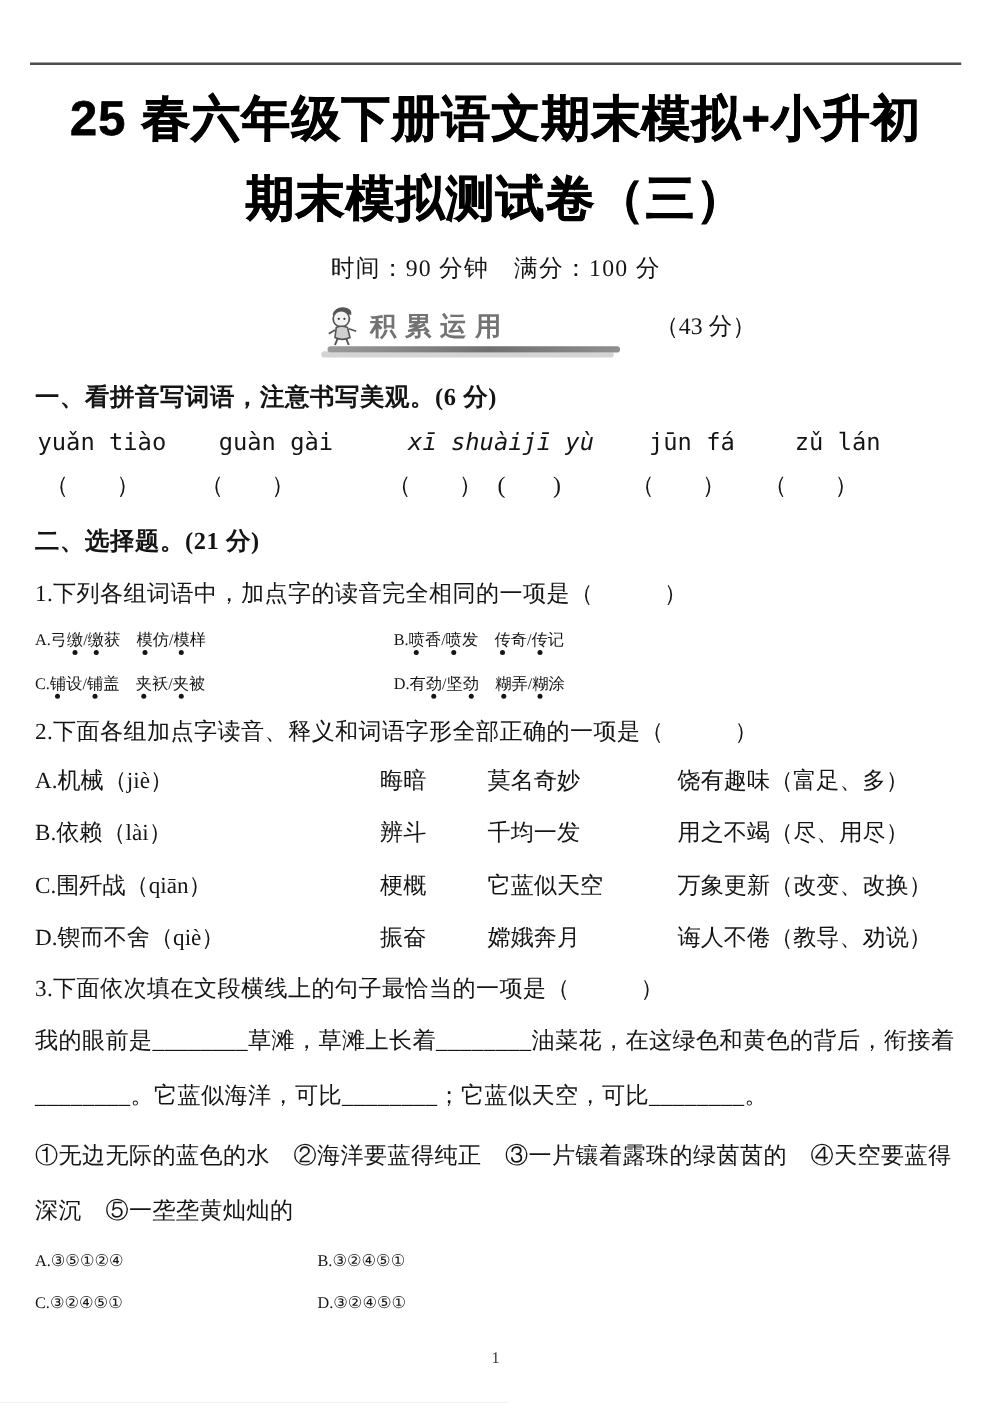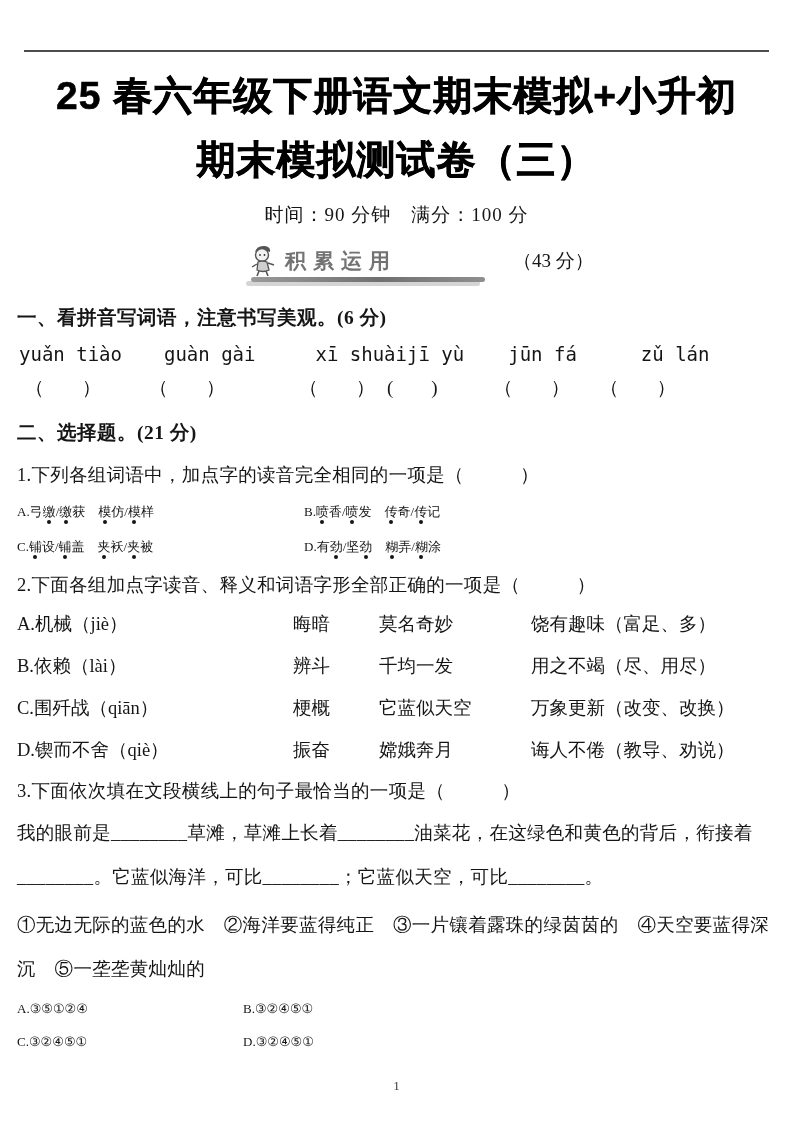--- a/index.html
+++ b/index.html
@@ -5,21 +5,21 @@
   html,body{margin:0;padding:0;background:#e8e8e8;}
   .sheet{
     position:relative;
     width:793px;height:1122px;
     margin:0 auto;
     background:#ffffff;
     font-family:"Liberation Serif","DejaVu Serif",serif;
     color:#151515;
     overflow:hidden;
   }
-  .inner{padding:0 17px;}
+  .inner{padding:0 28px;}
   .top-rule{
     position:absolute;top:50px;left:24px;right:24px;
     border-top:2px solid #4d4d4d;
   }
   .title{
     margin:64px 0 0 0;
     text-align:center;
     font-family:"Liberation Sans","DejaVu Sans",sans-serif;
     font-weight:900;
     font-size:39px;
@@ -67,23 +67,23 @@
   .sec-head.second{margin-top:18px;}
   .pinyin-row{
     margin-top:12px;
     font-family:"DejaVu Sans Mono","Liberation Mono",monospace;
     font-size:19px;
     display:flex;
     white-space:nowrap;
   }
   .pinyin-row span:nth-child(1){margin-left:2px;}
   .pinyin-row span:nth-child(2){margin-left:42px;}
-  .pinyin-row span:nth-child(3){margin-left:60px;}
+  .pinyin-row span:nth-child(3){margin-left:60px;font-style:italic;}
   .pinyin-row span:nth-child(4){margin-left:44px;}
-  .pinyin-row span:nth-child(5){margin-left:64px;}
+  .pinyin-row span:nth-child(5){margin-left:48px;}
   .bracket-row{
     margin-top:10px;
     font-size:19px;
     display:flex;
     white-space:nowrap;
   }
   .bracket-row span:nth-child(1){margin-left:8px;}
   .bracket-row span:nth-child(2){margin-left:48px;}
   .bracket-row span:nth-child(3){margin-left:74px;}
   .bracket-row span:nth-child(4){margin-left:12px;}

